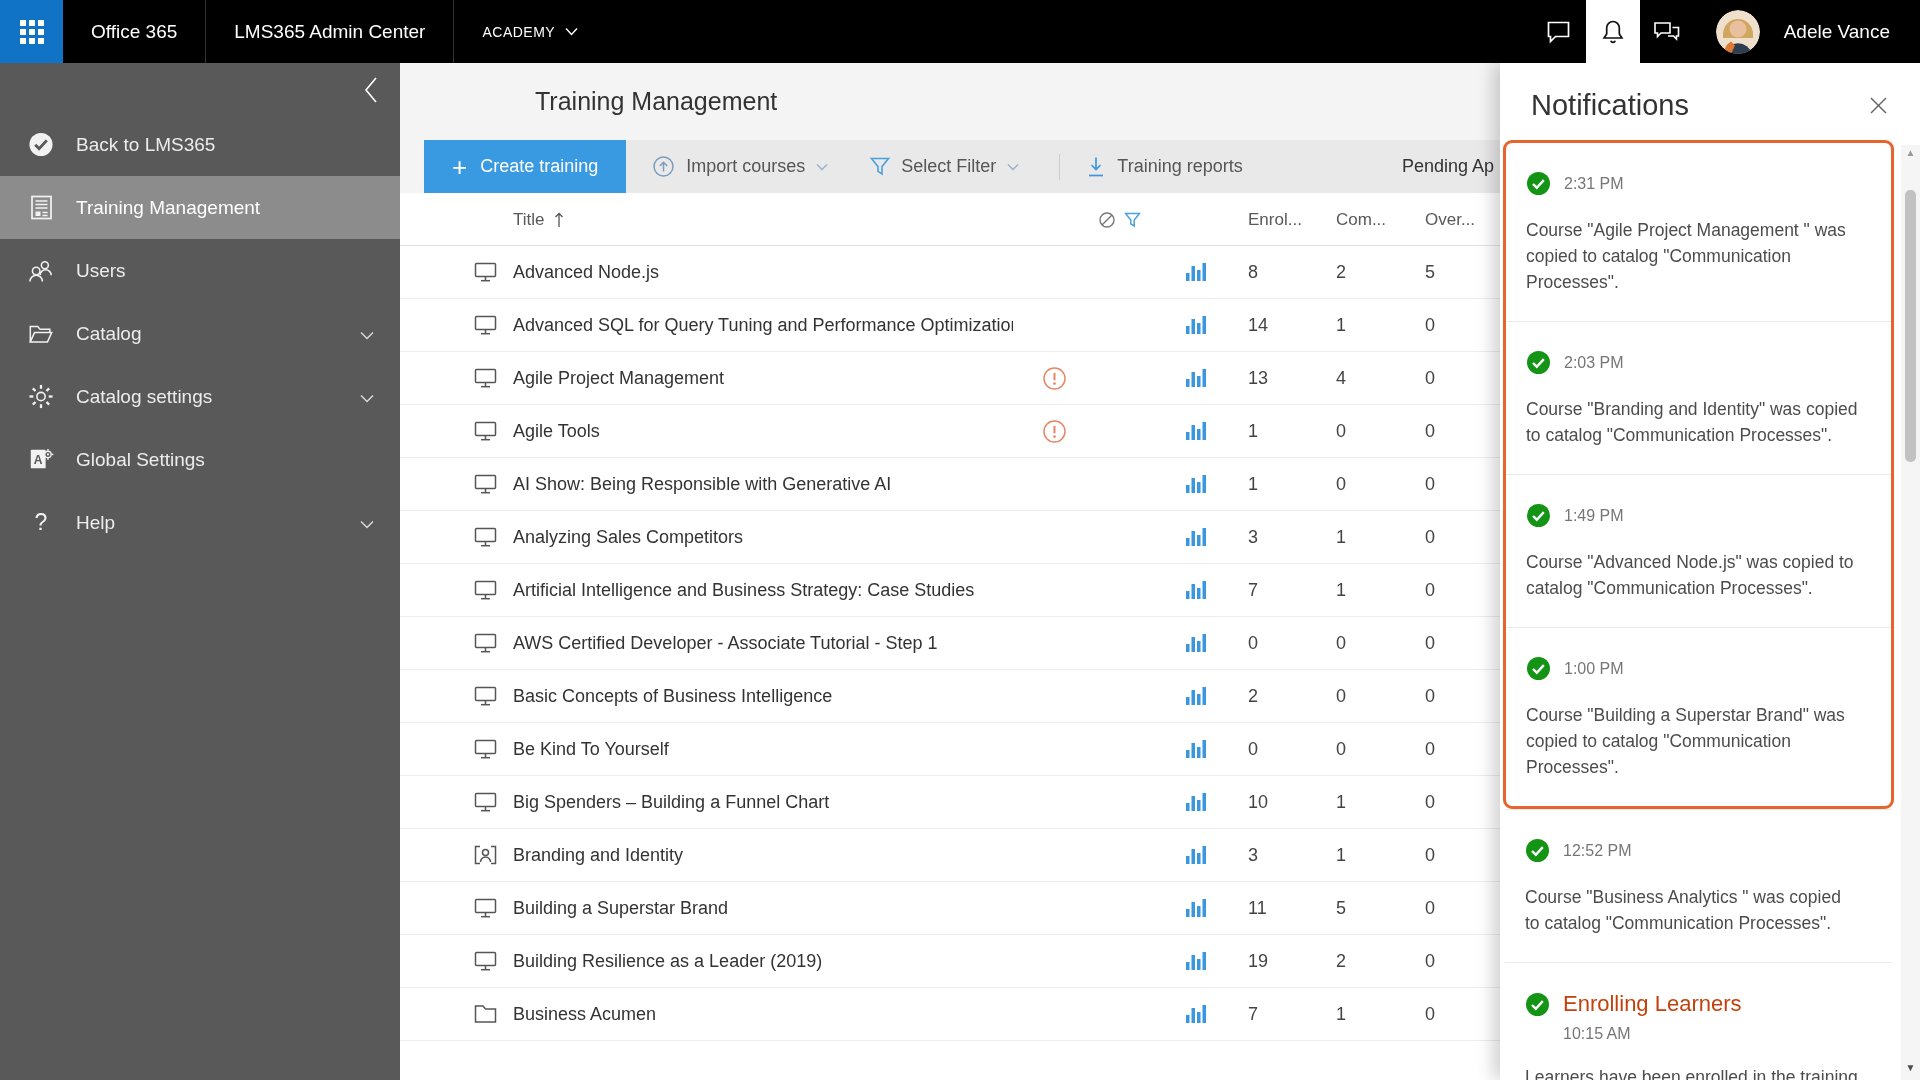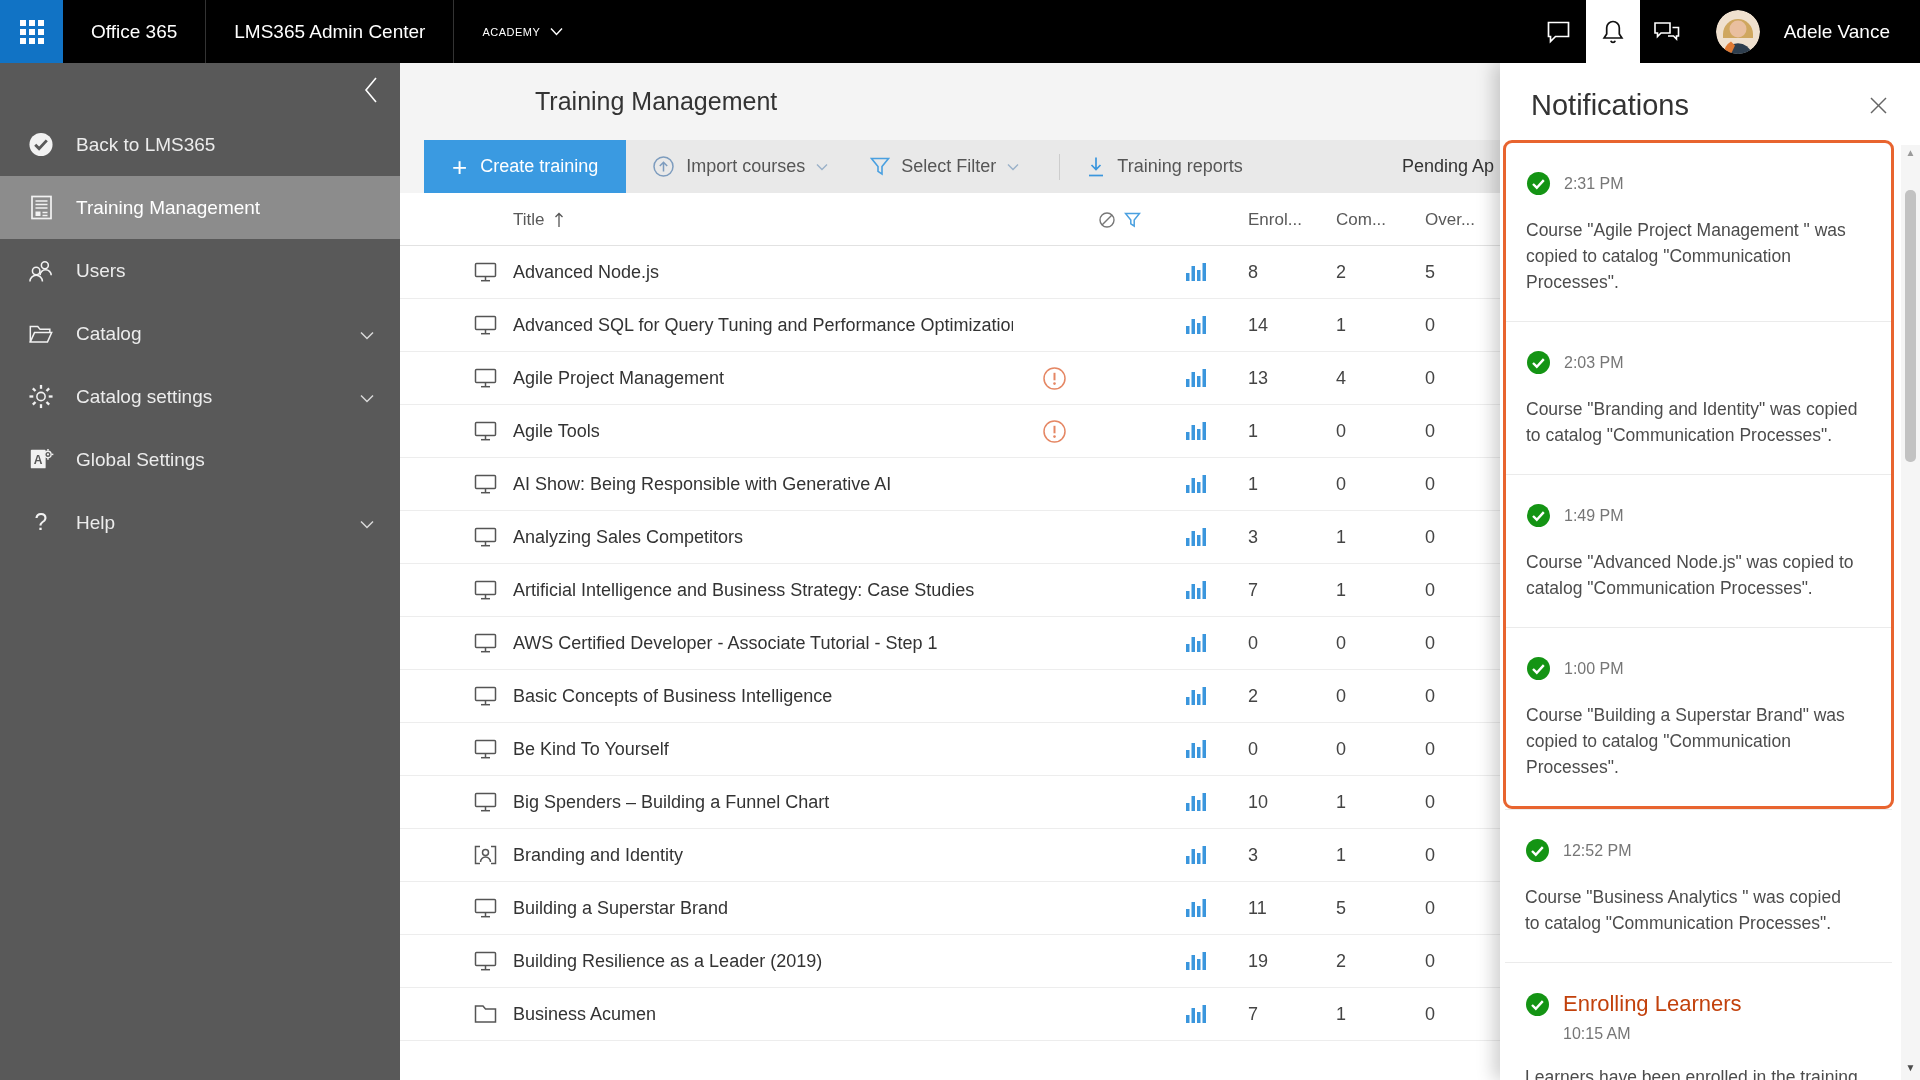--- a/index.html
+++ b/index.html
@@ -3,21 +3,21 @@
 <meta charset="utf-8">
 <style>
   * { margin:0; padding:0; box-sizing:border-box; }
   html,body { width:1920px; height:1080px; overflow:hidden; font-family:"Liberation Sans","DejaVu Sans",sans-serif; background:#fff; }
 
   
   .topbar { position:absolute; top:0; left:0; width:1920px; height:63px; background:#000; display:flex; align-items:center; color:#fff; z-index:50; }
   .waffle-btn { width:63px; height:63px; background:#1173c5; display:flex; align-items:center; justify-content:center; cursor:pointer; flex:0 0 auto; }
   .brand { font-size:19px; padding:0 28px; white-space:nowrap;text-align:center; }
   .tb-sep-v { width:1px; height:63px; background:#333; }
-  .tenant { font-size:11px; letter-spacing:.5px; padding:0 14px 0 28px; display:flex; align-items:center; gap:10px; }
+  .tenant { font-size:14px; letter-spacing:.5px; padding:0 14px 0 28px; display:flex; align-items:center; gap:10px; }
   .tb-spacer { flex:1; }
   .tb-iconbtn { width:54px; height:63px; display:flex; align-items:center; justify-content:center; cursor:pointer; }
   .tb-iconbtn.active { background:#fff; }
   .user-chip { display:flex; align-items:center; gap:24px; padding:0 30px 0 22px; }
   .avatar { width:44px; height:44px; border-radius:50%; overflow:hidden; flex:0 0 auto; }
   .user-name { font-size:19px; }
 
   
   .sidebar { position:absolute; top:63px; left:0; width:400px; bottom:0; background:#595959; z-index:10; }
   .collapse-btn { position:absolute; top:10px; right:12px; width:34px; height:34px; display:flex; align-items:center; justify-content:center; cursor:pointer; }

